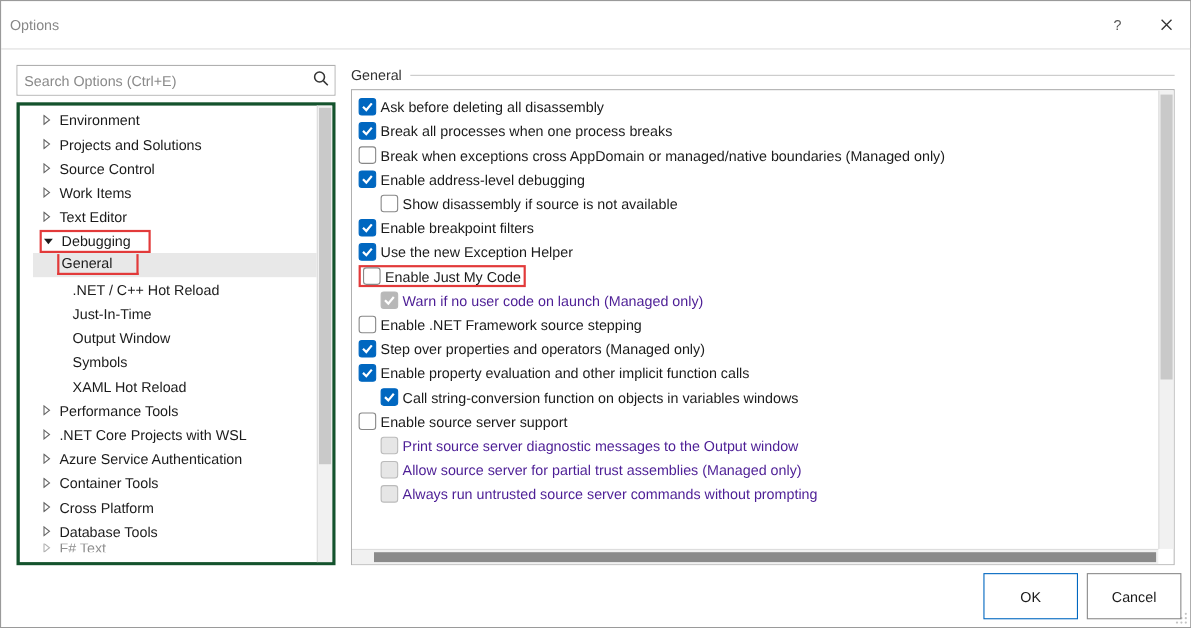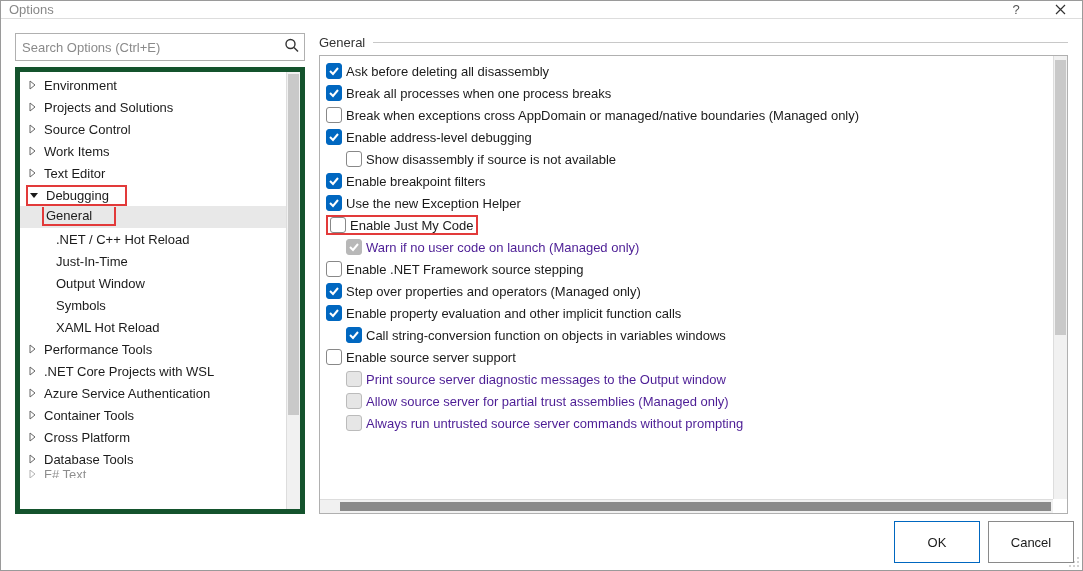--- a/index.html
+++ b/index.html
@@ -1,27 +1,27 @@
 <!DOCTYPE html>
 <html><head>
 <meta charset="utf-8">
 <style>
   * { box-sizing: border-box; }
   html, body { margin:0; padding:0; font-family: "Segoe UI", Arial, sans-serif; font-size:13px; color:#1b1b1b; background:#fff;}
   .window { width:1083px; height:571px; border:1px solid #9a9a9a; position:relative; display:flex; flex-direction:column; background:#fff;}
-  .titlebar { height:18px; display:flex; align-items:center; padding-left:8px; color:#888; font-size:13px; border-bottom:1px solid #ddd;}
+  .titlebar { height:44px; display:flex; align-items:center; padding-left:8px; color:#888; font-size:13px; border-bottom:1px solid #ddd;}
   .titlebar .title { flex:1; }
   .titlebar .btn { width:44px; height:30px; display:flex; align-items:center; justify-content:center; color:#555;}
   .body { flex:1; display:flex; padding:14px 14px 0 14px; gap:14px; overflow:hidden;}
   .left { width:290px; display:flex; flex-direction:column;}
   .searchwrap { position:relative; height:28px; border:1px solid #b0b0b0;}
   .searchwrap input { width:100%; height:100%; border:none; outline:none; padding:0 28px 0 6px; font-size:13px; color:#a21caf; background:#fff;}
   .searchwrap input::placeholder { color:#8a8a8a;}
   .searchwrap .sicon { position:absolute; right:4px; top:50%; transform:translateY(-50%);}
-  .tree-outer { flex:1; border:5px solid #14532d; margin-top:6px; position:relative; display:flex;}
+  .tree-outer { flex:1; border:3px solid #14532d; margin-top:6px; position:relative; display:flex;padding-left:12px;}
   .tree-scroll { flex:1; overflow-y:auto; overflow-x:hidden; padding:2px 0;}
   .vscroll { width:14px; background:#f1f1f1; border-left:1px solid #ddd; position:relative;}
   .vscroll .thumb { position:absolute; left:1px; right:1px; top:2px; height:78%; background:#c9c9c9;}
   .node { display:flex; align-items:center; height:22px; padding-left:6px; cursor:default; white-space:nowrap;}
   .node .arrow { width:12px; height:12px; margin-right:4px; display:flex; align-items:center; justify-content:center;}
   .node .label { padding:1px 2px;}
   .node.child { padding-left:34px;}
   .node.selected { background:#e8e8e8;}
   .node.selected .label {}
   .tree-highlight-1 { border:2px solid #e23a3a; padding-right:14px;}

